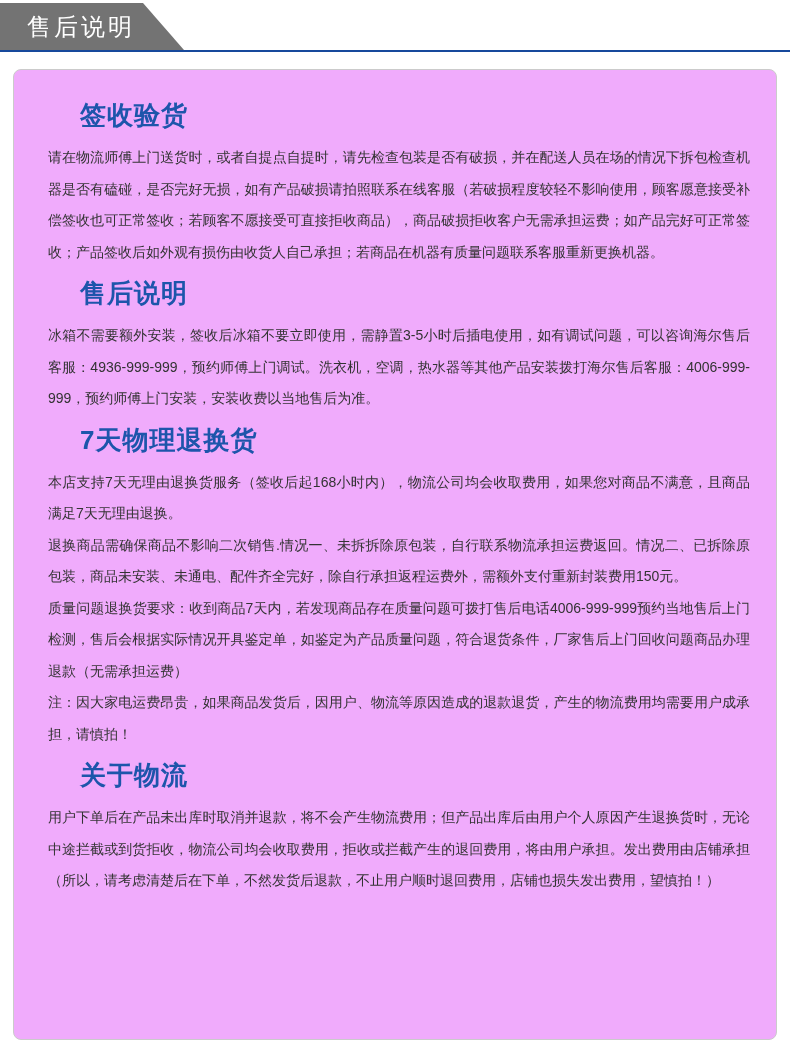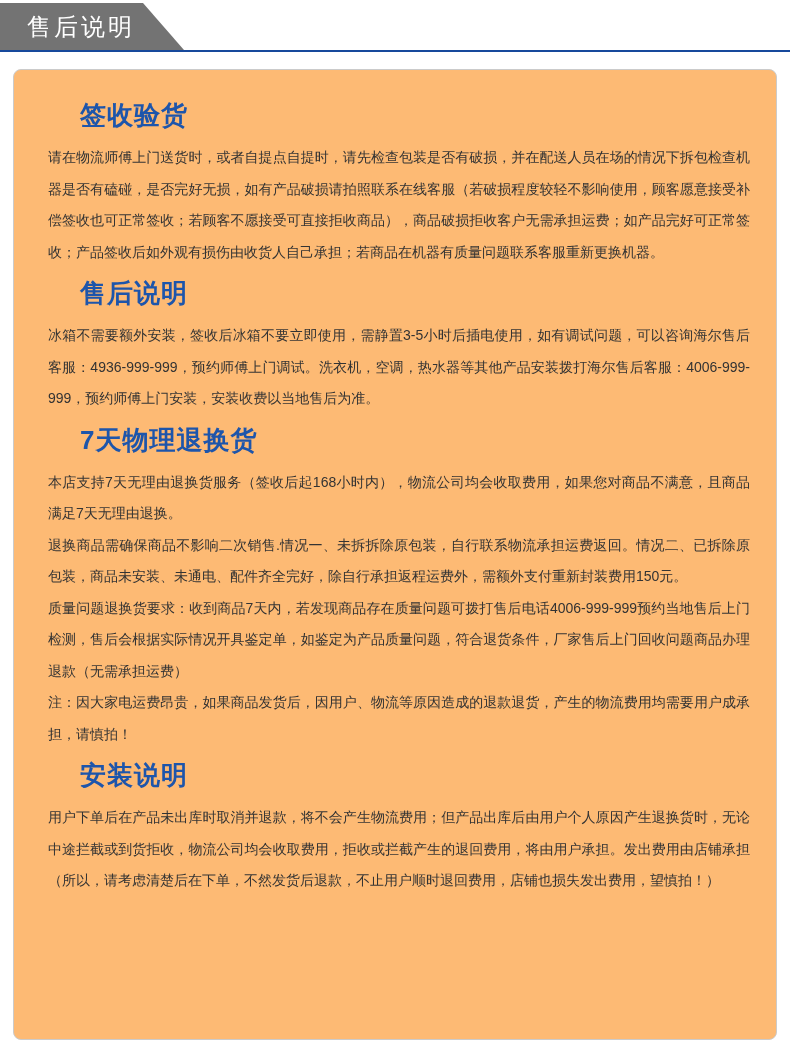--- a/index.html
+++ b/index.html
@@ -44,21 +44,21 @@
     height: 2px;
     background: #17499c;
   }
   
   .panel {
     position: absolute;
     top: 69px;
     left: 13px;
     width: 764px;
     height: 971px;
-    background: #fdba74;
+    background: #f0abfc;
     border: 1px solid #cbcbcb;
     border-radius: 8px;
     padding: 28px 26px 16px 34px;
   }
   .panel h2 {
     color: #1d55ab;
     font-size: 26px;
     line-height: 34px;
     font-weight: bold;
     margin: 8px 0 10px 32px;
@@ -99,18 +99,18 @@
 
     <section>
       <h2>7天物理退换货</h2>
       <p>本店支持7天无理由退换货服务（签收后起168小时内），物流公司均会收取费用，如果您对商品不满意，且商品满足7天无理由退换。</p>
       <p>退换商品需确保商品不影响二次销售.情况一、未拆拆除原包装，自行联系物流承担运费返回。情况二、已拆除原包装，商品未安装、未通电、配件齐全完好，除自行承担返程运费外，需额外支付重新封装费用150元。</p>
       <p>质量问题退换货要求：收到商品7天内，若发现商品存在质量问题可拨打售后电话4006-999-999预约当地售后上门检测，售后会根据实际情况开具鉴定单，如鉴定为产品质量问题，符合退货条件，厂家售后上门回收问题商品办理退款（无需承担运费）</p>
       <p>注：因大家电运费昂贵，如果商品发货后，因用户、物流等原因造成的退款退货，产生的物流费用均需要用户成承担，请慎拍！</p>
     </section>
 
     <section>
-      <h2>安装说明</h2>
+      <h2>关于物流</h2>
       <p>用户下单后在产品未出库时取消并退款，将不会产生物流费用；但产品出库后由用户个人原因产生退换货时，无论中途拦截或到货拒收，物流公司均会收取费用，拒收或拦截产生的退回费用，将由用户承担。发出费用由店铺承担（所以，请考虑清楚后在下单，不然发货后退款，不止用户顺时退回费用，店铺也损失发出费用，望慎拍！）</p>
     </section>
 
   </div>
 </div>
 
 </body></html>

